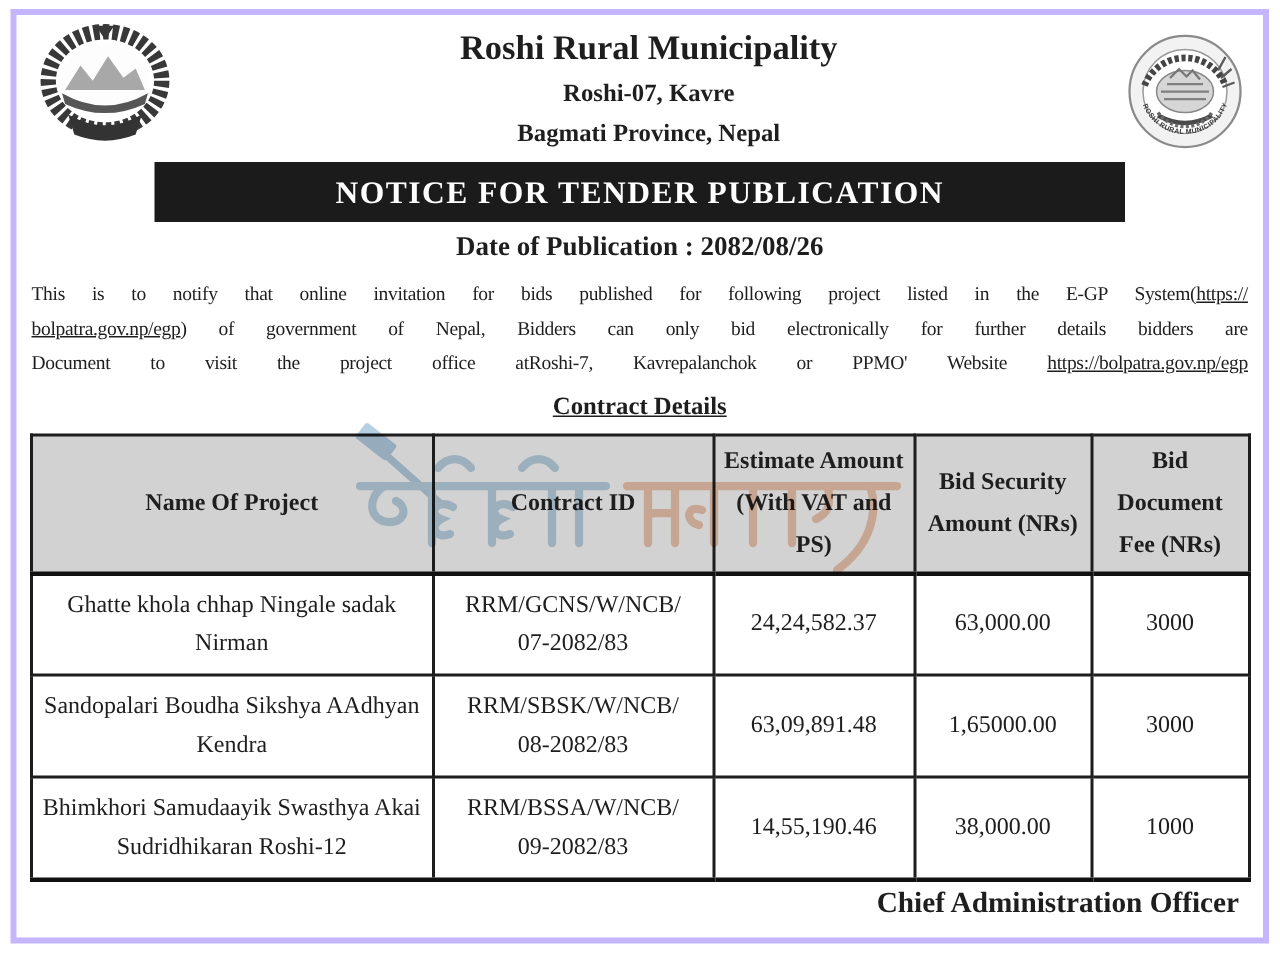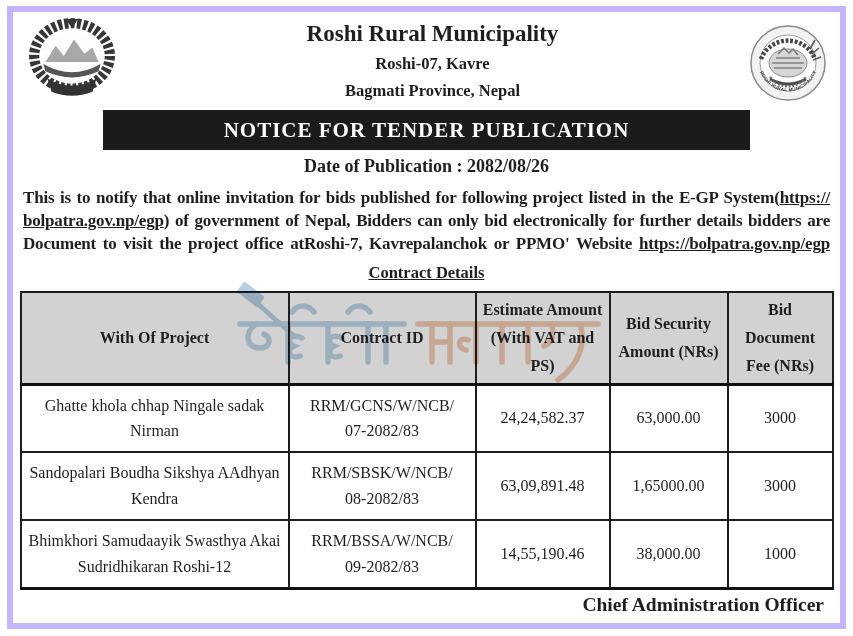--- a/index.html
+++ b/index.html
@@ -1,30 +1,30 @@
 <!DOCTYPE html>
 <html><head>
 <meta charset="utf-8">
 <style>
   * { margin:0; padding:0; box-sizing:border-box; }
   html,body { width:853px; height:636px; background:#ffffff; font-family:"Liberation Serif", serif; color:#1e1e1e; }
   .stage { position:relative; width:853px; height:636px; background:#fff; overflow:hidden; }
-  .page { position:absolute; left:7px; top:6px; right:7px; bottom:7px; border:6px solid #c4b5fd; background:#fff; overflow:hidden; }
+  .page { position:absolute; left:7px; top:6px; right:7px; bottom:7px; border:4px solid #c4b5fd; background:#fff; overflow:hidden; }
 
   .header-row { display:flex; align-items:flex-start; padding:5px 12px 0 14px; }
   .emblem-left { width:90px; height:86px; flex:0 0 auto; }
   .header-center { flex:1 1 auto; text-align:center; margin-top:4px; }
   .doc-title { font-size:23px; font-weight:bold; }
   .doc-sub { font-size:16.5px; font-weight:bold; margin-top:7px; }
   .seal-right { width:80px; height:80px; flex:0 0 auto; margin-top:6px; }
 
   .banner { width:647px; height:40px; line-height:40px; margin:7px auto 0; background:#1b1b1b; color:#ffffff; text-align:center; font-size:21px; font-weight:bold; letter-spacing:1px; }
   .pub-date { text-align:center; font-size:18px; font-weight:bold; margin-top:6px; }
 
-  .notice { margin:9px 10px 0 10px; font-size:17px; letter-spacing:-0.2px; line-height:23px;font-weight:bold; }
+  .notice { margin:9px 10px 0 10px; font-size:13px; letter-spacing:-0.2px; line-height:23px; }
   .notice-line { text-align:justify; text-align-last:justify; }
   .link-underline { text-decoration:underline; }
 
   .section-title { text-align:center; font-size:16.5px; font-weight:bold; text-decoration:underline; margin-top:8px; }
 
   table.contract-table { border-collapse:collapse; table-layout:fixed; width:812px; margin:8px auto 0; border:2px solid #1d1d1d; position:relative; }
   .contract-table col.c1{width:268px}.contract-table col.c2{width:187px}.contract-table col.c3{width:134px}.contract-table col.c4{width:118px}.contract-table col.c5{width:105px}
   .contract-table th, .contract-table td { border:2px solid #1d1d1d; text-align:center; vertical-align:middle; padding:0 6px; }
   .contract-table thead th { background:#d2d2d2; height:92px; font-size:16px; font-weight:bold; line-height:1.75; border-bottom:3px solid #111; }
   .contract-table td { height:68px; font-size:16px; line-height:1.6; }
@@ -92,21 +92,21 @@
     <table class="contract-table">
       <colgroup>
           <col class="c1">
           <col class="c2">
           <col class="c3">
           <col class="c4">
           <col class="c5">
         </colgroup>
       <thead>
           <tr>
-            <th>With Of Project</th>
+            <th>Name Of Project</th>
             <th>Contract ID</th>
             <th>Estimate Amount (With VAT and PS)</th>
             <th>Bid Security Amount (NRs)</th>
             <th>Bid Document Fee (NRs)</th>
           </tr>
         </thead>
       <tbody>
           <tr>
             <td>Ghatte khola chhap Ningale sadak Nirman</td>
             <td class="contract">RRM/GCNS/W/NCB/

